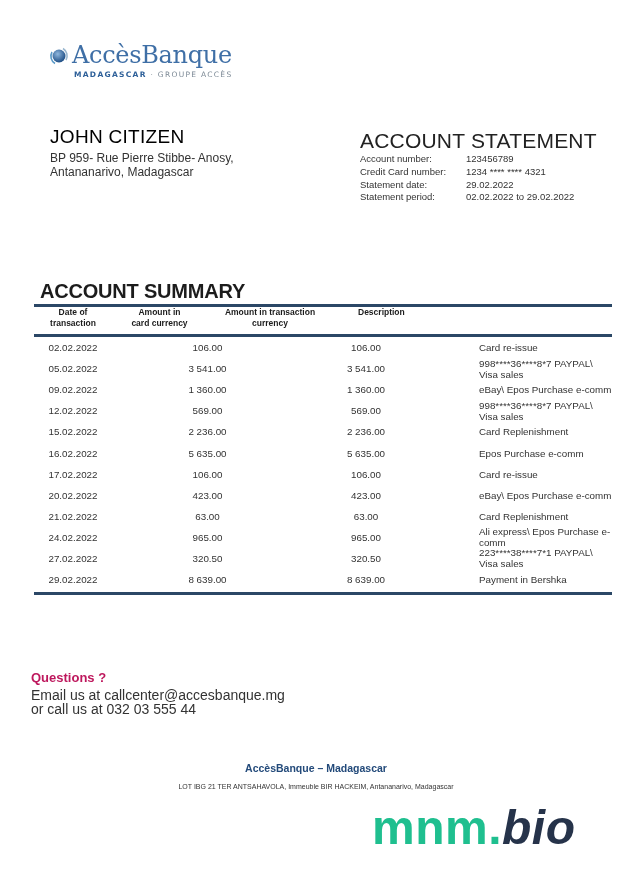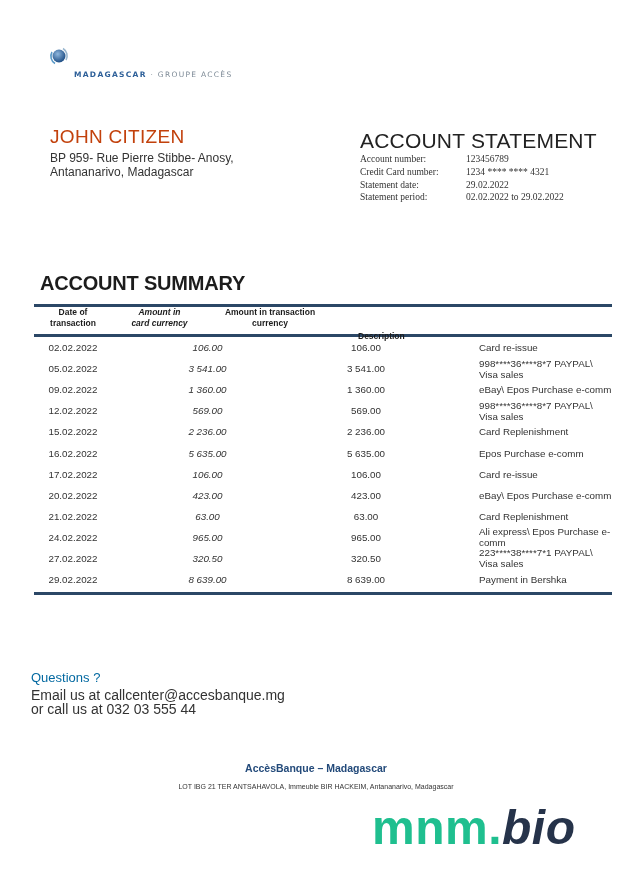--- a/index.html
+++ b/index.html
@@ -10,48 +10,48 @@
   .abs { position: absolute; }
 
   
   .logo { left: 47px; top: 42px; width: 190px; height: 40px; }
   .logo-icon { position: absolute; left: 2px; top: 4px; width: 20px; height: 20px; }
   .logo-text { position: absolute; left: 25px; top: -1px; font-family: "DejaVu Serif", serif; font-size: 24px; color: #3f6fa6; letter-spacing: -0.3px; white-space: nowrap; }
   .logo-sub { position: absolute; left: 27px; top: 28px; font-size: 7.5px; letter-spacing: 1.3px; white-space: nowrap; color: #7d8a96; }
   .logo-sub b { color: #2e6099; font-weight: bold; }
 
   
-  .cust-name { left: 50px; top: 126px; font-size: 19px; color: #c2410c; letter-spacing: 0.3px; font-family: "Liberation Sans", sans-serif; }
+  .cust-name { left: 50px; top: 126px; font-size: 19px; color: #000000; letter-spacing: 0.3px; font-family: "Liberation Sans", sans-serif; }
   .cust-addr { left: 50px; top: 151px; font-size: 12px; line-height: 14px; color: #333; font-family: "Liberation Sans", sans-serif; }
 
   
   .stmt-title { left: 360px; top: 129px; font-size: 21px; color: #222; font-family: "Liberation Sans", sans-serif; letter-spacing: 0.2px; }
-  .stmt-meta { left: 360px; top: 153px; font-size: 9.5px; font-family: Liberation Serif, serif; color: #333; }
+  .stmt-meta { left: 360px; top: 153px; font-size: 9.5px; font-family: Liberation Sans, sans-serif; color: #333; }
   .stmt-meta .row { display: flex; height: 12.8px; line-height: 12.8px; }
   .stmt-meta .k { width: 106px; }
   .stmt-meta .v { white-space: nowrap; }
 
   
-  .sum-title { left: 40px; top: 272px; font-size: 20px; font-weight: bold; color: #1c1c1c; font-family: "Liberation Sans", sans-serif; letter-spacing: -0.2px; }
+  .sum-title { left: 40px; top: 280px; font-size: 20px; font-weight: bold; color: #1c1c1c; font-family: "Liberation Sans", sans-serif; letter-spacing: -0.2px; }
 
   .tbl { left: 34px; top: 304px; width: 578px; }
   .tbl-line { height: 3px; background: #2b4766; }
   .thead { display: flex; height: 27px; align-items: flex-start; font-size: 8.5px; font-weight: bold; color: #1c1c1c; font-family: "Liberation Sans", sans-serif; line-height: 11px; }
   .c-date { width: 78px; text-align: center; }
-  .c-amt1 { width: 95px; text-align: center; font-style: italic; }
+  .c-amt1 { width: 95px; text-align: center; }
   .c-amt2 { width: 126px; text-align: center; }
   .c-desc { flex: 1; padding-left: 25px; }
-  .thead .c-desc { padding-left: 25px; margin-top: 24px; }
+  .thead .c-desc { padding-left: 25px; }
   .tbody { padding-top: 0px; }
   .trow { display: flex; height: 21.1px; align-items: center; font-size: 9.8px; color: #333; font-family: "Liberation Sans", sans-serif; gap: 48px; }
   .trow .c-desc { padding-left: 2px; }
   .tbl-line.bottom { margin-top: 2px; }
 
   
-  .q-title { left: 31px; top: 670px; font-size: 13px; font-weight: normal; color: #0369a1; font-family: "Liberation Sans", sans-serif; }
+  .q-title { left: 31px; top: 670px; font-size: 13px; font-weight: bold; color: #be185d; font-family: "Liberation Sans", sans-serif; }
   .q-text { left: 31px; top: 688px; font-size: 14px; line-height: 14px; color: #333; font-family: "Liberation Sans", sans-serif; }
 
   
   .foot-title { left: 0; width: 632px; top: 762px; text-align: center; font-size: 10.5px; font-weight: bold; color: #234a7a; font-family: "Liberation Sans", sans-serif; }
   .foot-addr { left: 0; width: 632px; top: 783px; text-align: center; font-size: 7px; color: #333; font-family: "Liberation Sans", sans-serif; }
 
   
   .wm { left: 372px; top: 800px; font-size: 48px; font-weight: bold; font-family: "Liberation Sans", sans-serif; letter-spacing: 0.5px; white-space: nowrap; }
   .wm .a { color: #1fbf8f; }
   .wm .b { color: #26334a; font-style: italic; margin-top: 47px; }
@@ -64,20 +64,21 @@
     <defs>
       <radialGradient id="g1" cx="40%" cy="35%" r="65%">
         <stop offset="0%" stop-color="#8fb7dd"></stop>
         <stop offset="100%" stop-color="#1f4f86"></stop>
       </radialGradient>
     </defs>
     <circle cx="10" cy="10" r="6.5" fill="url(#g1)"></circle>
     <path d="M3 6 A8.5 8.5 0 0 0 6 17.5" fill="none" stroke="#5a9ac8" stroke-width="1.6"></path>
     <path d="M17 14 A8.5 8.5 0 0 0 14 2.5" fill="none" stroke="#9ab7cf" stroke-width="1.6"></path>
   </svg>
+  <span class="logo-text">AccèsBanque</span>
   <span class="logo-sub"><b>MADAGASCAR</b><span> · </span><span>GROUPE ACCÈS</span></span>
 </div>
 
 <div class="abs cust-name">JOHN CITIZEN</div>
 <div class="abs cust-addr">
   <div>BP 959- Rue Pierre Stibbe- Anosy,</div>
   <div>Antananarivo, Madagascar</div>
 </div>
 
 <div class="abs stmt-title">ACCOUNT STATEMENT</div>

